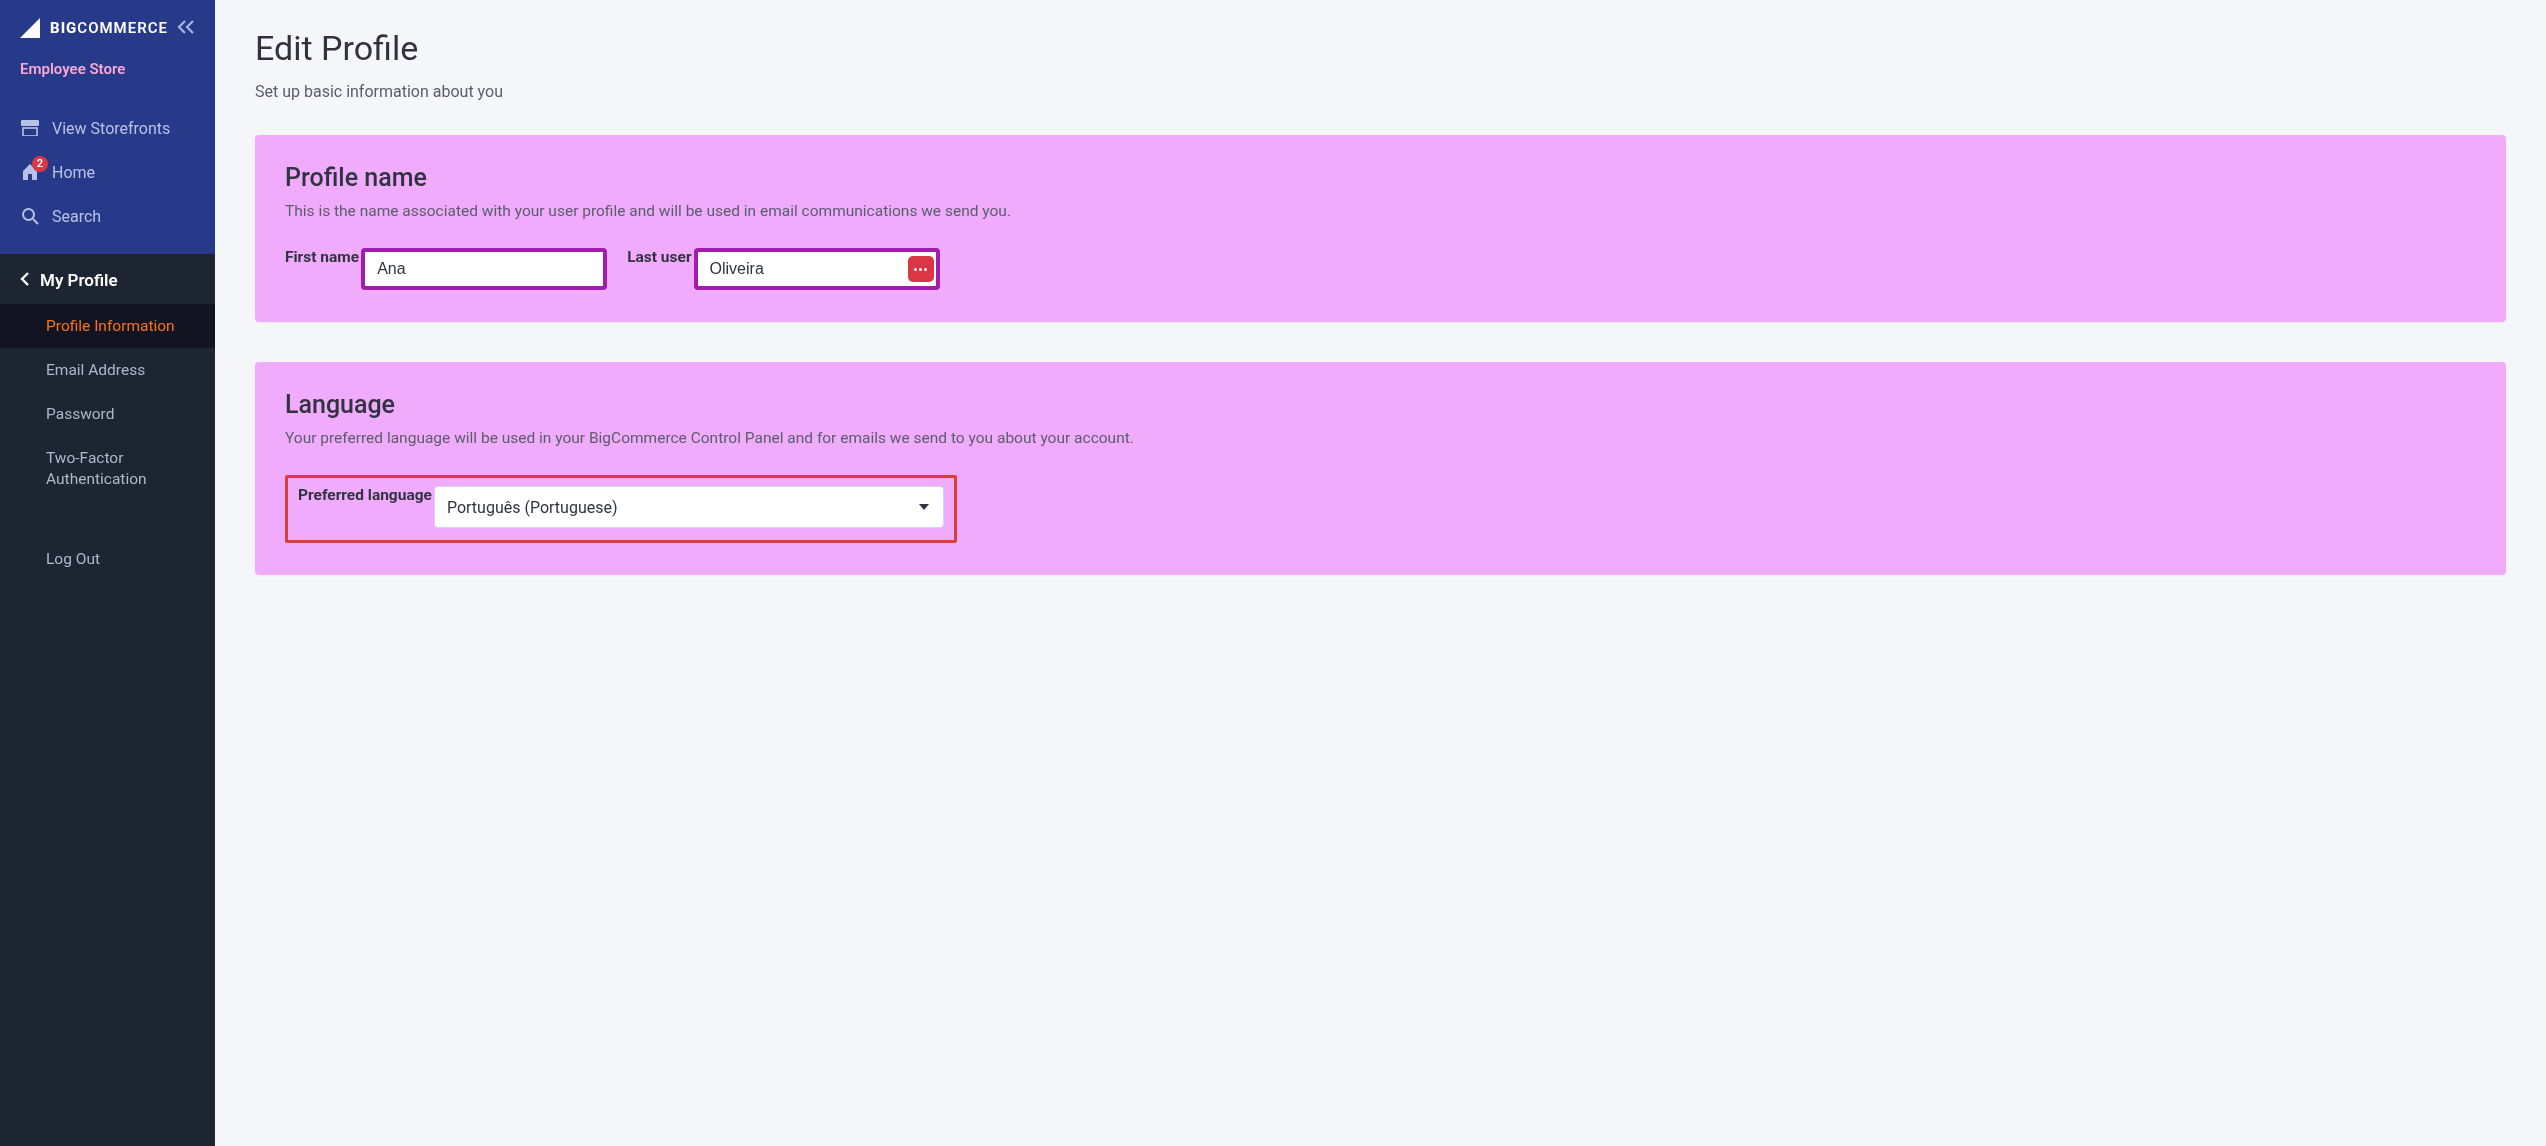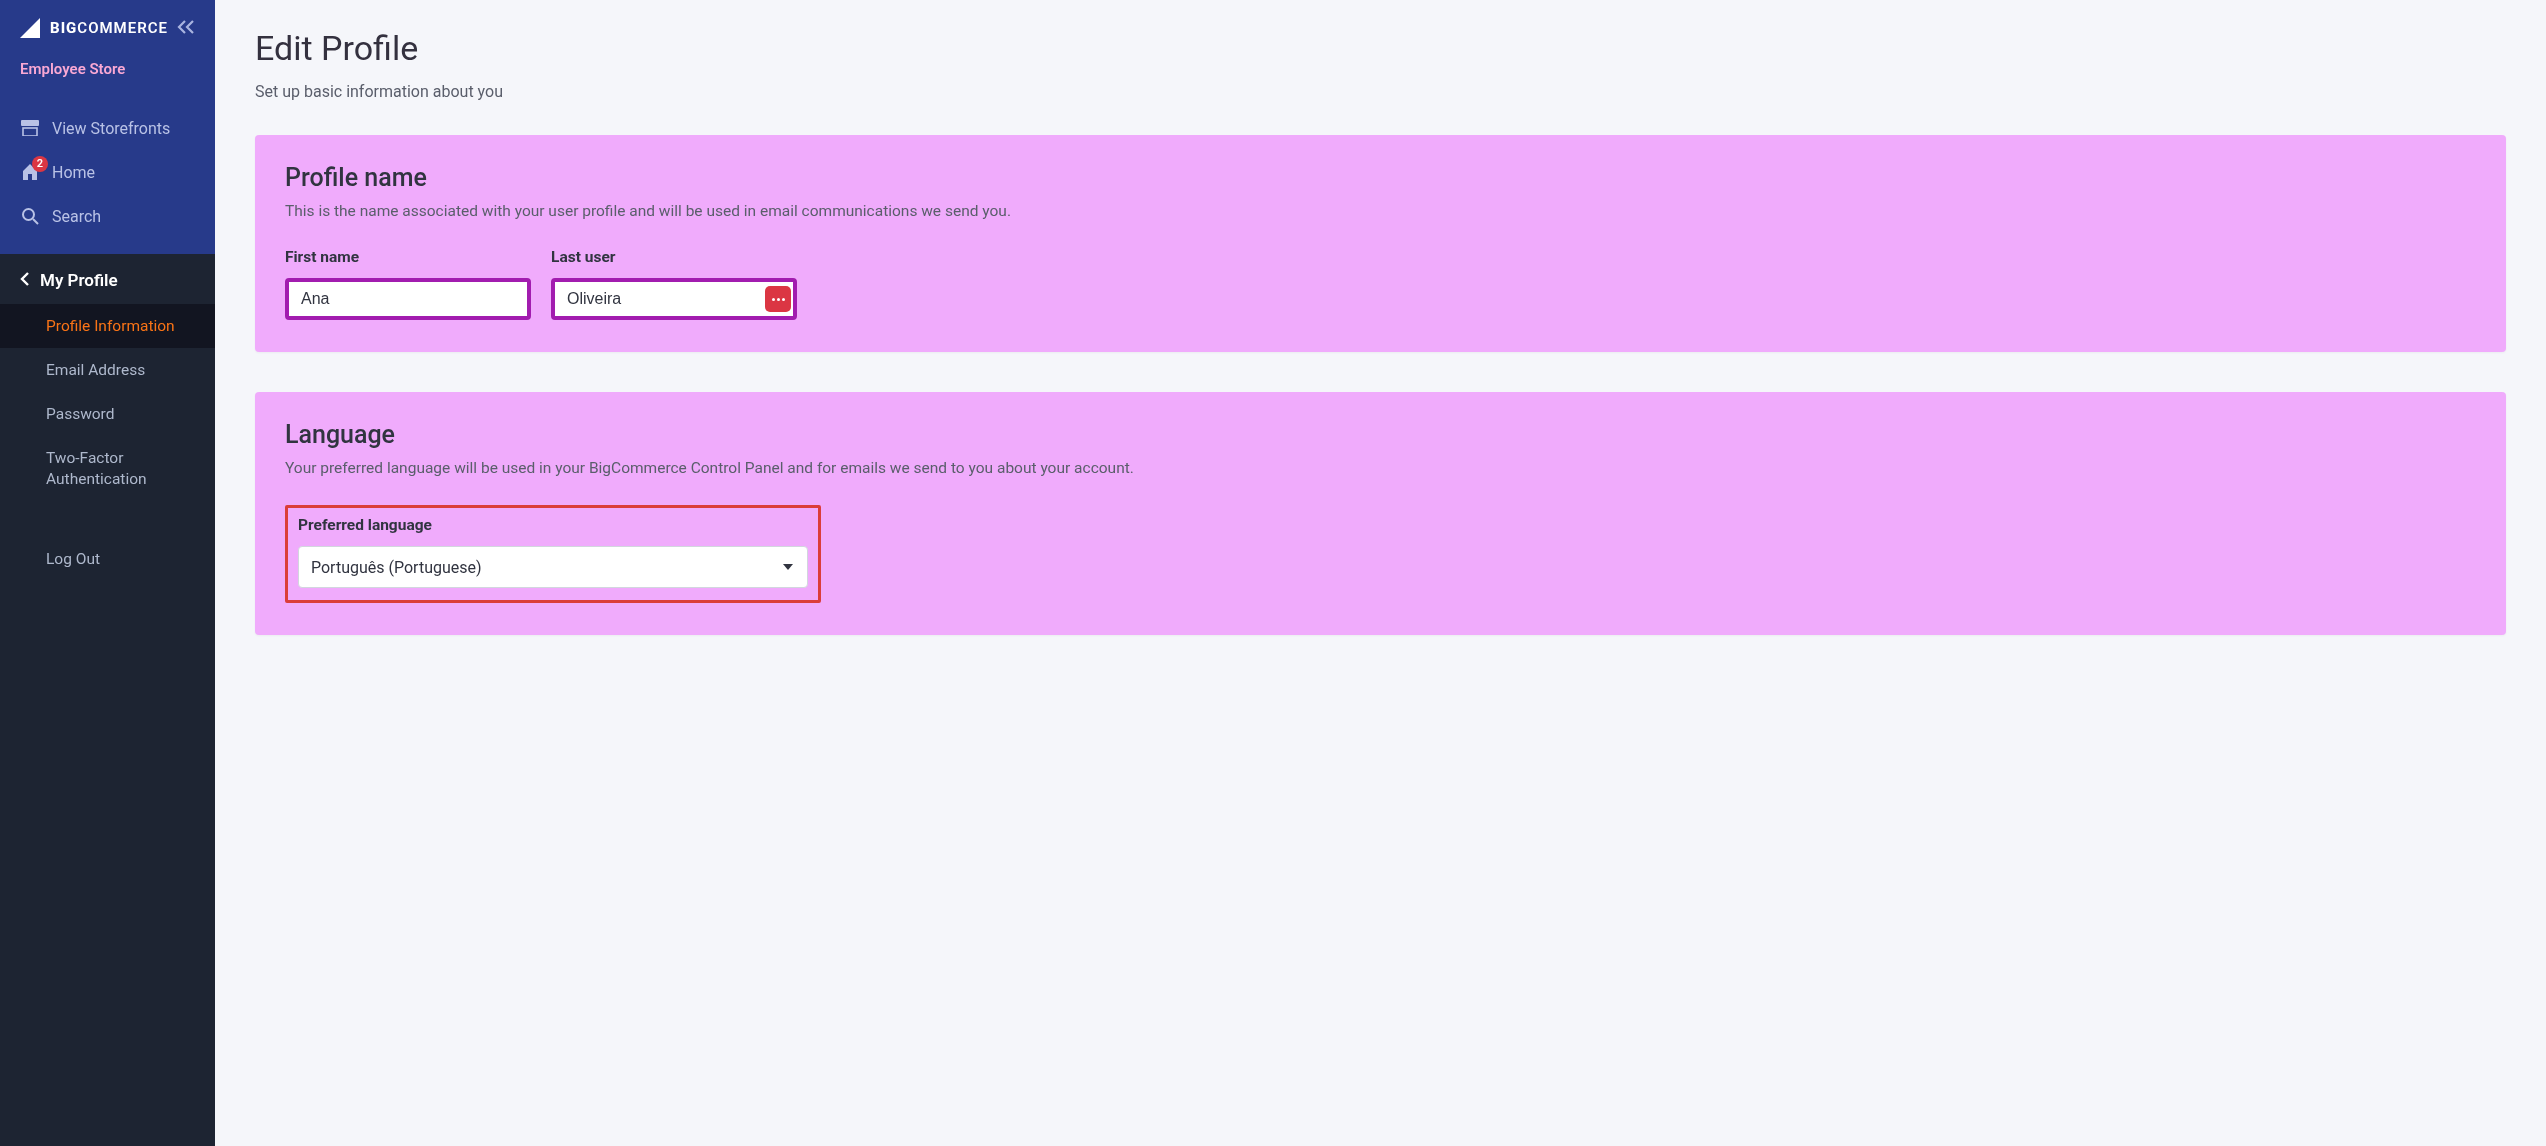--- a/index.html
+++ b/index.html
@@ -150,22 +150,22 @@
     color: #5a5e6b;
     margin-bottom: 28px;
   }
   .form-row {
     display: flex;
     gap: 20px;
     flex-wrap: wrap;
   }
   .form-group {
     display: flex;
-    flex-direction: column;
-    gap: 12px;
+    flex-direction: row;
+    gap: 2px;
   }
   .form-group label {
     font-weight: 700;
     font-size: 15.5px;
     color: #313440;
   }
   .text-input {
     height: 42px;
     border: 4px solid #a21caf;
     border-radius: 4px;

